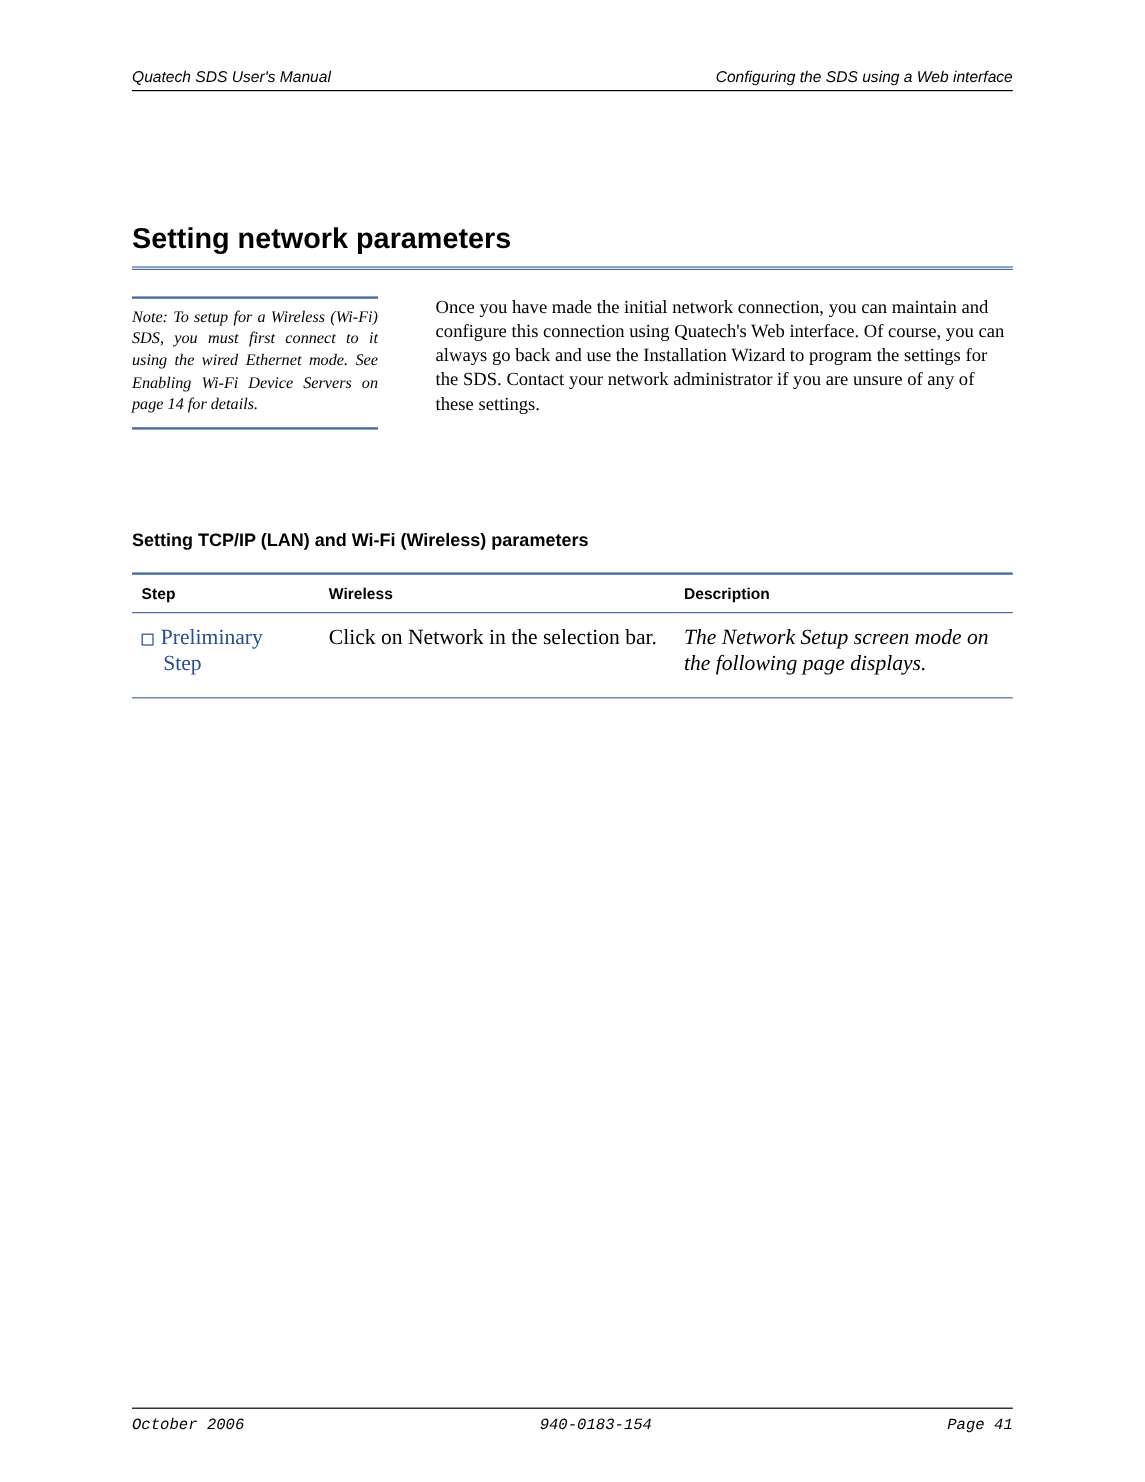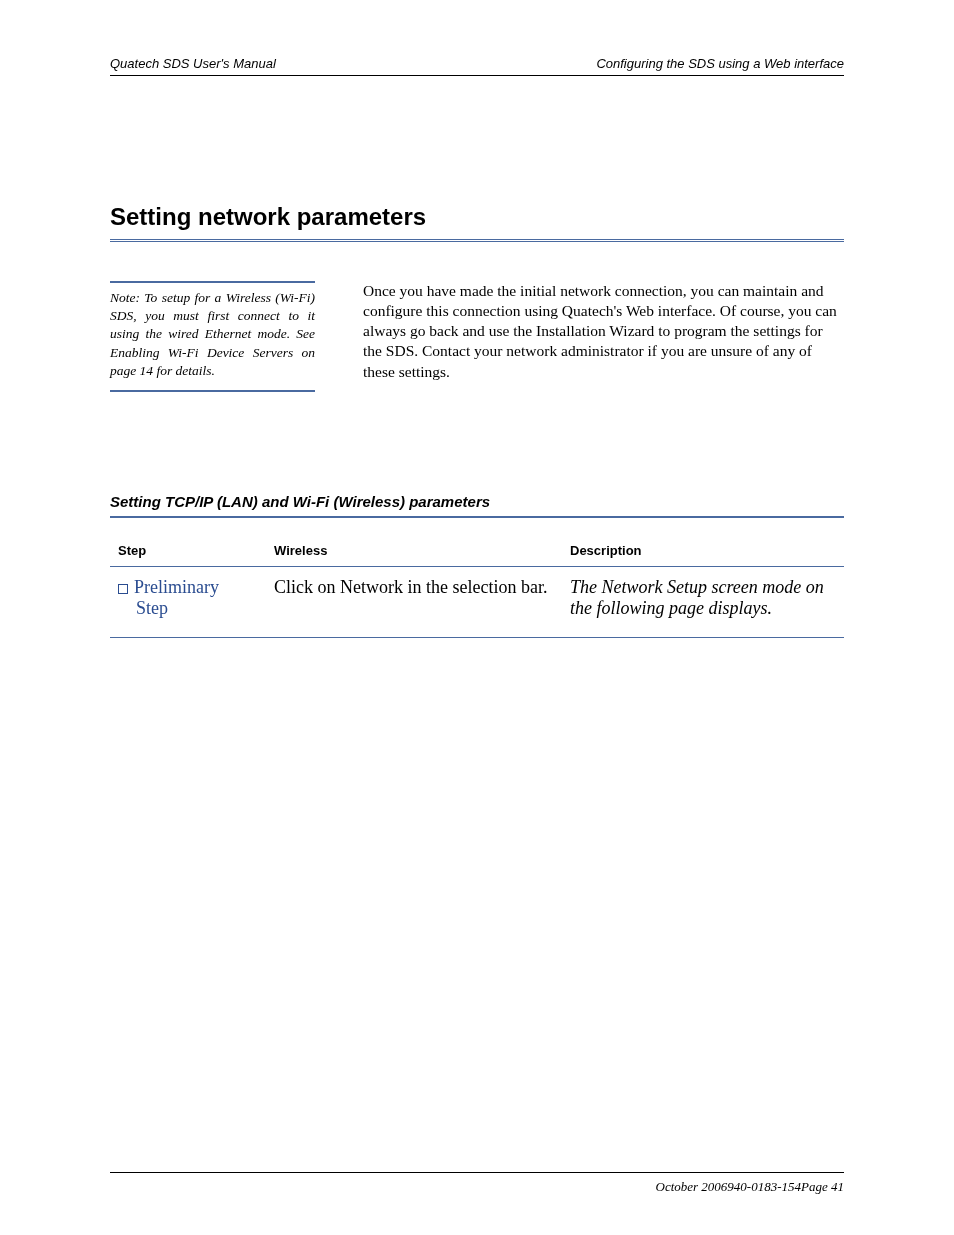--- a/index.html
+++ b/index.html
@@ -11,21 +11,20 @@
     background: #fff;
   }
   .page {
     width: 954px;
     height: 1235px;
     box-sizing: border-box;
     padding: 56px 110px 40px 110px;
     position: relative;
     display: flex;
     flex-direction: column;
-    gap: 17px;
   }
   .header-bar {
     display: flex;
     justify-content: space-between;
     font-style: italic;
     font-family: Arial, Helvetica, sans-serif;
     font-size: 13px;
     border-bottom: 1px solid #000;
     padding-bottom: 4px;
     margin-bottom: 110px;
@@ -61,25 +60,24 @@
     flex: 1;
     font-size: 15.5px;
     line-height: 1.3;
     margin-left: 28px;
   }
   .body-para { margin-bottom: 14px; }
   .sub-heading {
     font-family: Arial, Helvetica, sans-serif;
     font-weight: bold;
     font-size: 15px;
-    padding-bottom: 6px;
+    padding-bottom: 18px;
     border-bottom: 2px solid #4a6aa0;
     margin-top: 40px;
     margin-bottom: 0;
-    font-style: italic;
   }
   .proc-table {
     width: 100%;
     border-collapse: collapse;
     font-size: 15px;
   }
   .proc-table th {
     text-align: left;
     font-family: Arial, Helvetica, sans-serif;
     font-weight: bold;
@@ -107,25 +105,25 @@
   }
   .link-like { color: #2a4c90; }
   .desc-italic { font-style: italic; }
   .footer-bar {
     position: absolute;
     bottom: 40px;
     left: 110px;
     right: 110px;
     border-top: 1px solid #000;
     padding-top: 6px;
-    font-family: Liberation Serif, serif;
+    font-family: Liberation Mono, monospace;
     font-style: italic;
     font-size: 13px;
     display: flex;
-    justify-content: flex-end;
+    justify-content: space-between;
   }
 </style>
 </head>
 <body>
 
 <div class="page">
 
   <div class="header-bar">
     <span>Quatech SDS User's Manual</span>
     <span>Configuring the SDS using a Web interface</span>

